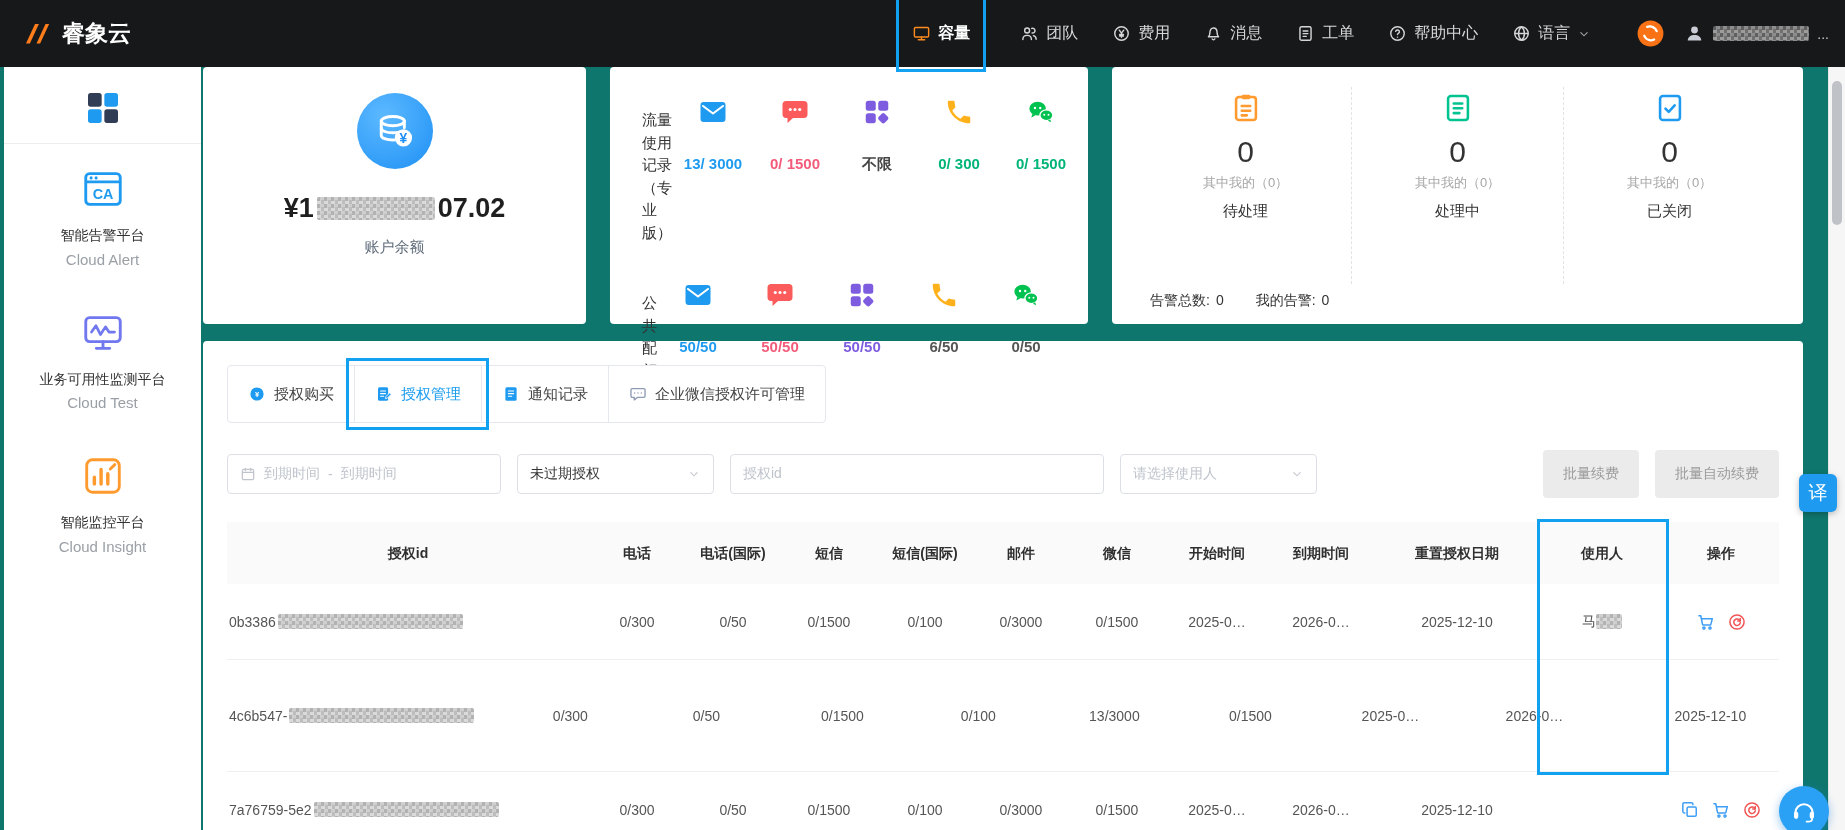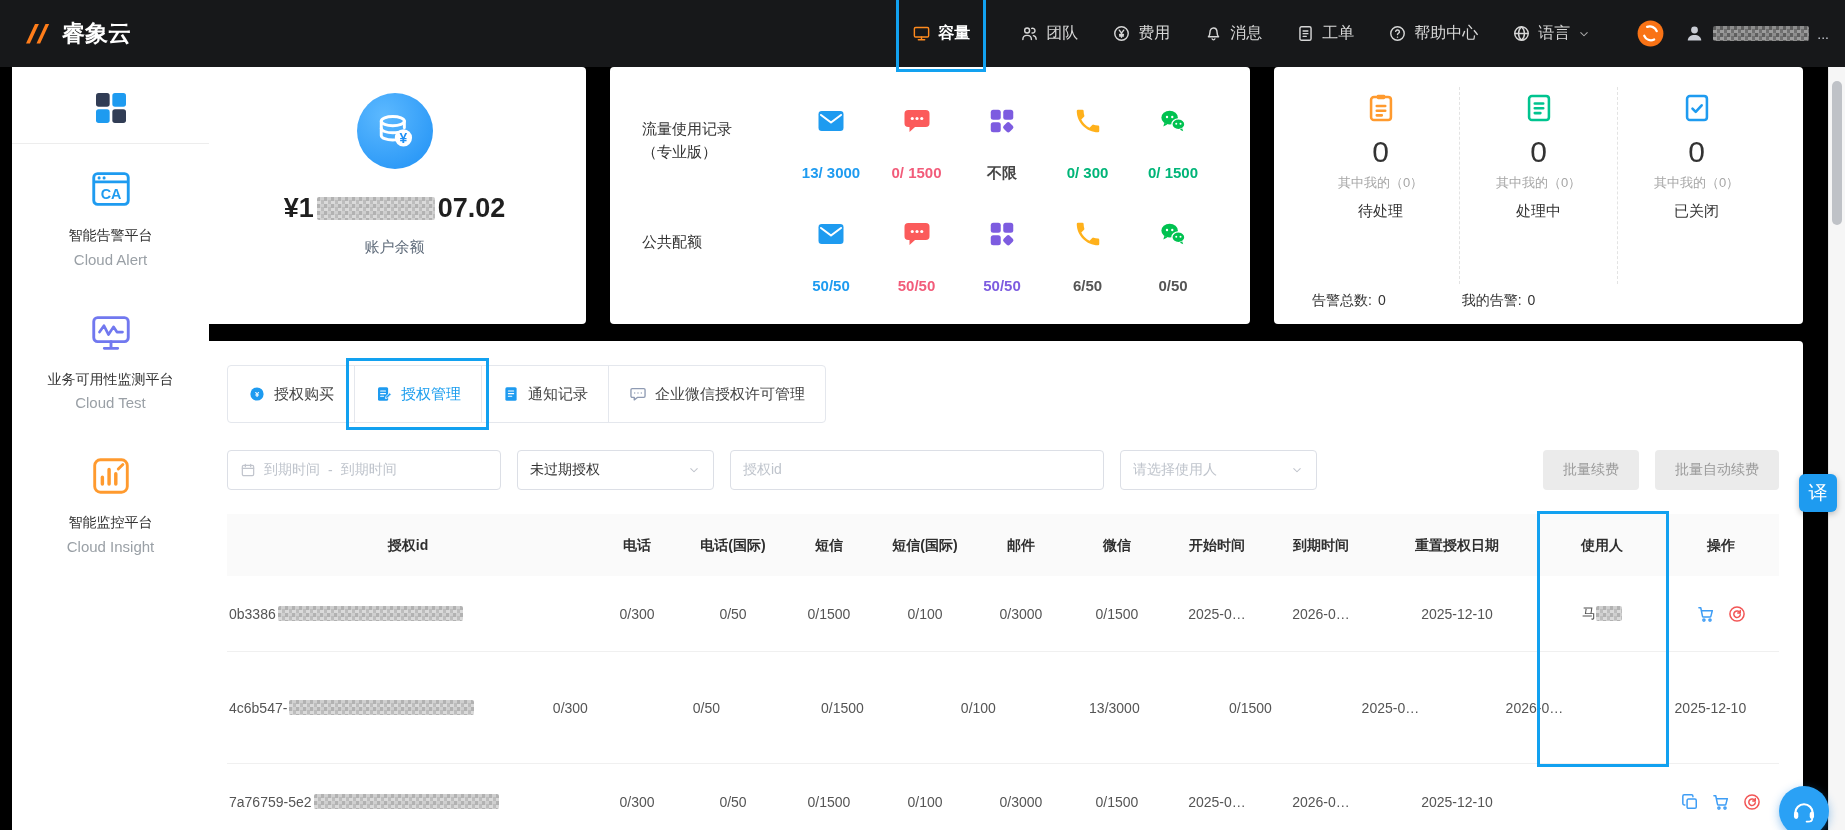--- a/index.html
+++ b/index.html
@@ -1,91 +1,91 @@
 <!DOCTYPE html>
 <html lang="zh"><head>
 <meta charset="utf-8">
 <style>
   * { box-sizing: border-box; }
   body { margin:0; font-family:"Liberation Sans","DejaVu Sans",sans-serif; background:#d8d8d8; }
-  .page { position:relative; width:1845px; height:830px; overflow:hidden; background:#000000; }
+  .page { position:relative; width:1845px; height:830px; overflow:hidden; background:#0f766e; }
   .ic { display:inline-flex; align-items:center; }
 
   
   .topbar { position:absolute; top:0; left:0; right:0; height:67px; background:#17181a; display:flex; align-items:center; color:#e8e8e8; z-index:40; }
   .logo { width:212px; padding-left:22px; display:flex; align-items:center; gap:10px; font-size:23px; font-weight:bold; color:#fff; cursor:pointer; }
   .topnav { display:flex; align-items:center; gap:34px; margin-left:auto; }
   .nav-item { display:flex; align-items:center; gap:7px; font-size:16px; color:#d6d6d6; cursor:pointer; white-space:nowrap; }
   .nav-hl { border:3px solid #12a1f0; padding:25px 13px; color:#fff; font-weight:600; }
   .topbar-right { display:flex; align-items:center; gap:18px; margin-left:44px; padding-right:16px; }
   .orb { display:flex; cursor:pointer; }
   .user { display:flex; align-items:center; gap:8px; color:#c9ccd4; font-size:14px; cursor:pointer; }
 
   
   .mosaic { display:inline-block; vertical-align:middle; border-radius:2px;
     background:conic-gradient(#cfcfcf 25%,#bdbdbd 0 50%,#dadada 0 75%,#b2b2b2 0);
     background-size:7px 7px; filter:blur(.5px); }
   .mosaic-dark { background:conic-gradient(#8d8d8d 25%,#707070 0 50%,#9c9c9c 0 75%,#5f5f5f 0); background-size:7px 7px; }
 
   
-  .sidebar { position:absolute; top:67px; left:12px; width:197px; bottom:0; background:#fff; z-index:30; }
+  .sidebar { position:absolute; top:67px; left:4px; width:197px; bottom:0; background:#fff; z-index:30; }
   .apps-btn { margin:20px auto 0; width:42px; height:42px; display:flex; align-items:center; justify-content:center; cursor:pointer; }
   .side-divider { height:1px; background:#ededed; margin-top:14px; }
   .side-item { padding:22px 8px 20px; text-align:center; cursor:pointer; }
   .side-ic { margin-bottom:10px; }
   .side-title { font-size:14px; color:#333; line-height:1.4; }
   .side-sub { font-size:15px; color:#9aa0a6; margin-top:5px; }
 
   
   .main { position:absolute; left:177px; top:67px; right:0; bottom:0; padding:0 42px 0 26px; overflow:hidden; }
   .cards-row { display:flex; gap:24px; }
   .card { background:#fff; border-radius:4px; }
 
   .balance-card { width:383px; height:257px; flex:none; display:flex; flex-direction:column; align-items:center; }
   .balance-orb { margin-top:26px; width:76px; height:76px; border-radius:50%;
     background:radial-gradient(circle at 35% 30%, #5cb9ff, #1e90f5);
     display:flex; align-items:center; justify-content:center; }
   .balance-amount { margin-top:24px; font-size:27px; font-weight:bold; color:#1f1f1f; display:flex; align-items:center; gap:3px; }
   .balance-label { margin-top:14px; font-size:15px; color:#5f6b7a; }
 
-  .usage-card { width:640px; height:257px; flex:none; padding:39px 32px; }
+  .usage-card { width:478px; height:257px; flex:none; padding:30px 32px; }
   .u-row { display:flex; align-items:flex-start; }
   .u-row + .u-row { margin-top:36px; }
   .u-label { width:148px; font-size:15px; color:#333; line-height:1.5; padding-top:12px; }
   .u-cells { flex:1; display:flex; justify-content:space-between; padding-right:4px; }
   .u-cell { width:82px; text-align:center; }
   .u-val { margin-top:24px; font-size:15px; font-weight:600; white-space:nowrap; }
 
   .alert-card { flex:1; height:257px; padding:20px 28px 12px; display:flex; flex-direction:column; }
   .alert-stats { display:flex; flex:1; }
   .a-stat { flex:1; text-align:center; padding-top:4px; }
   .a-stat + .a-stat { border-left:1px dashed #e3e3e3; }
   .a-count { font-size:30px; color:#333; margin:6px 0 5px; font-weight:500; }
   .a-mine { font-size:13px; color:#a6a6a6; }
   .a-status { font-size:15px; color:#333; margin-top:10px; }
-  .alert-totals { display:flex; gap:76px; font-size:14px; color:#333; padding:8px 0 2px 10px; }
+  .alert-totals { display:flex; gap:32px; font-size:14px; color:#333; padding:8px 0 2px 10px; }
   .alert-totals b { font-weight:normal; margin-left:6px; }
 
   
   .panel { margin-top:17px; padding:24px; height:530px; }
   .tabs { display:inline-flex; border:1px solid #e4e7ed; border-radius:4px; background:#fff; }
   .tab { display:flex; align-items:center; gap:8px; padding:0 20px; height:56px; font-size:15px; color:#444; cursor:pointer; }
   .tab + .tab { border-left:1px solid #e4e7ed; }
   .tab-active { color:#1b9dee; outline:3px solid #12a1f0; outline-offset:5px; }
 
   .filters { margin-top:27px; display:flex; gap:16px; align-items:center; }
   .control { height:40px; border:1px solid #dcdfe6; border-radius:4px; background:#fff; display:flex; align-items:center; padding:0 12px; font-size:14px; gap:8px; cursor:pointer; }
   .ph { color:#bfc4cc; }
   .val { color:#333; }
   .chev { margin-left:auto; display:flex; }
   .date-range { width:274px; }
   .sel-status { width:197px; }
   .inp-id { width:374px; }
   .sel-user { width:197px; }
-  .btn-gray { height:40px; padding:0 20px; background:#ebebeb; color:#9b9b9b; font-size:14px; border:none; border-radius:4px; cursor:pointer; font-family:inherit; }
+  .btn-gray { height:48px; padding:0 20px; background:#ebebeb; color:#9b9b9b; font-size:14px; border:none; border-radius:4px; cursor:pointer; font-family:inherit; }
   .btn-renew { margin-left:auto; }
 
   .table-wrap { margin-top:24px; position:relative; }
   .thead { display:flex; background:#fafafa; min-height:62px; align-items:center; font-weight:bold; font-size:14px; color:#2f2f2f; }
   .cell { padding:0 8px; text-align:center; flex:none; }
   .c0 { flex:1 1 300px; }
   .c1,.c2,.c3,.c4,.c5,.c6 { width:96px; }
   .c7,.c8 { width:104px; }
   .c9 { width:168px; }
   .c10 { width:122px; }

